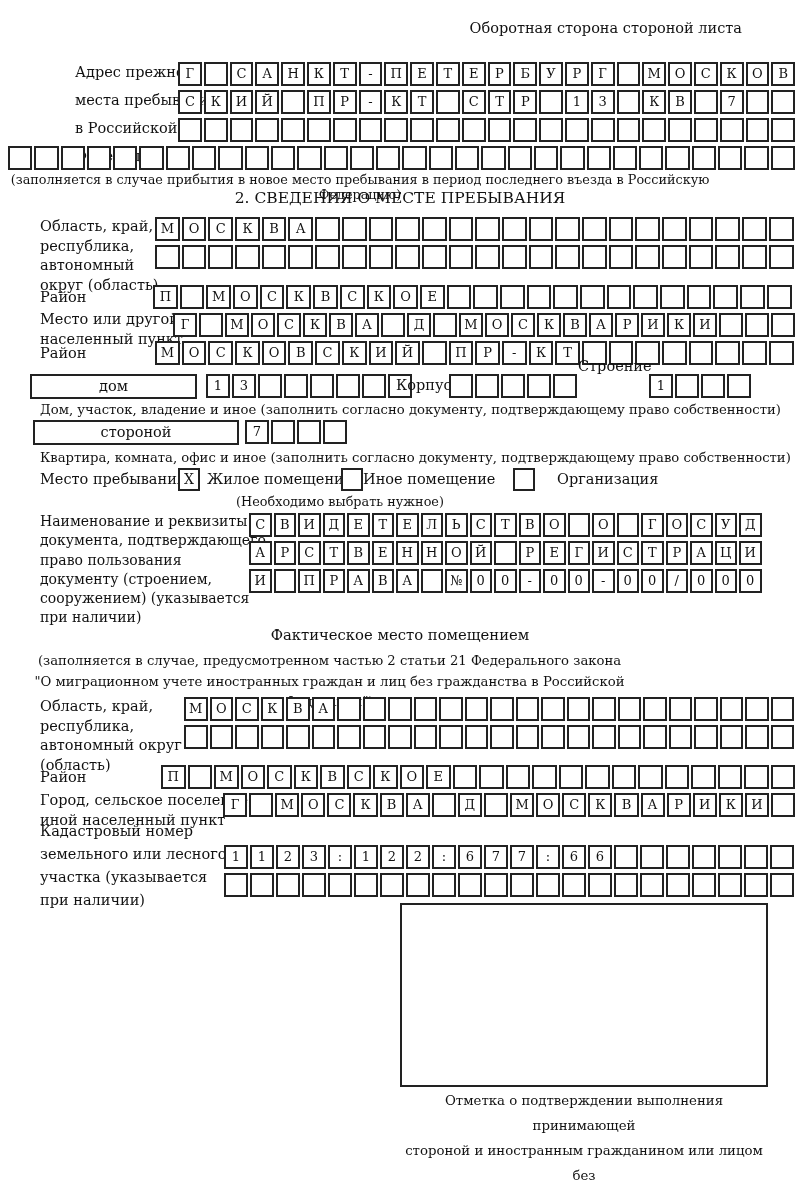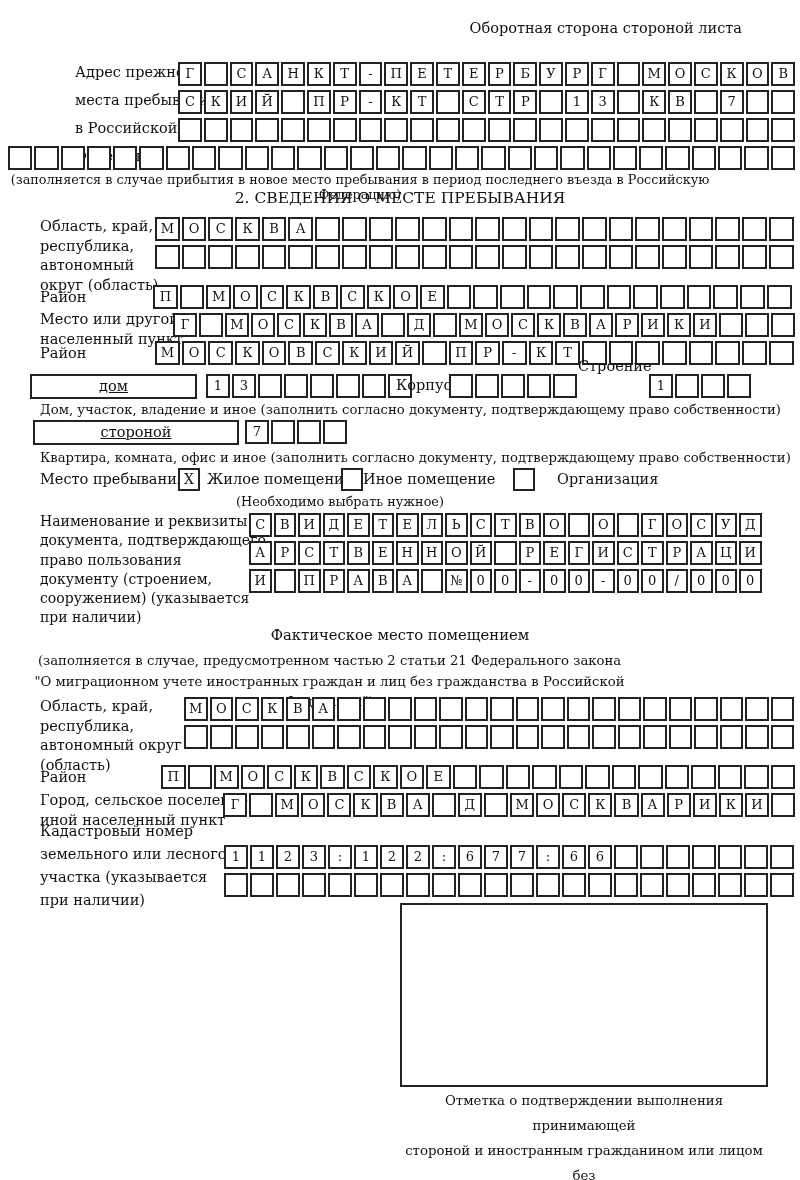--- a/index.html
+++ b/index.html
@@ -10,21 +10,21 @@
   .cell{box-sizing:border-box;flex:none;width:var(--w,24px);height:24px;border:2px solid #222;
         text-align:center;font-size:13px;line-height:20px;background:#fff;}
   .lbl{position:absolute;font-size:14.5px;line-height:19.5px;white-space:pre-line;}
   .lh28{line-height:28px;margin-left:35px;}
   .lh23{line-height:23px;}
   .lh19{line-height:19.3px;font-size:14px;}
   .note{position:absolute;font-size:12.8px;text-align:center;}
   .center{text-align:center;}
   .bold{font-weight:normal;}
   .labelbox{position:absolute;box-sizing:border-box;border:2px solid #222;text-align:center;
-            font-size:14.5px;line-height:21px;height:25px;background:#fff;text-decoration:underline;}
+            font-size:14.5px;line-height:21px;height:25px;background:#fff;}
   .chk{position:absolute;box-sizing:border-box;width:22px;height:23px;border:2px solid #222;
        text-align:center;font-size:14px;line-height:19px;background:#fff;}
   .inline-lbl{position:absolute;font-size:14.5px;}
   .stamp{position:absolute;border:2px solid #222;background:#fff;}
   .prelines{white-space:pre-line;}
 </style>
 </head>
 <body>
 
 <div class="abs" style="top:20px;right:58px;font-size:14.5px">Оборотная сторона стороной листа</div>

